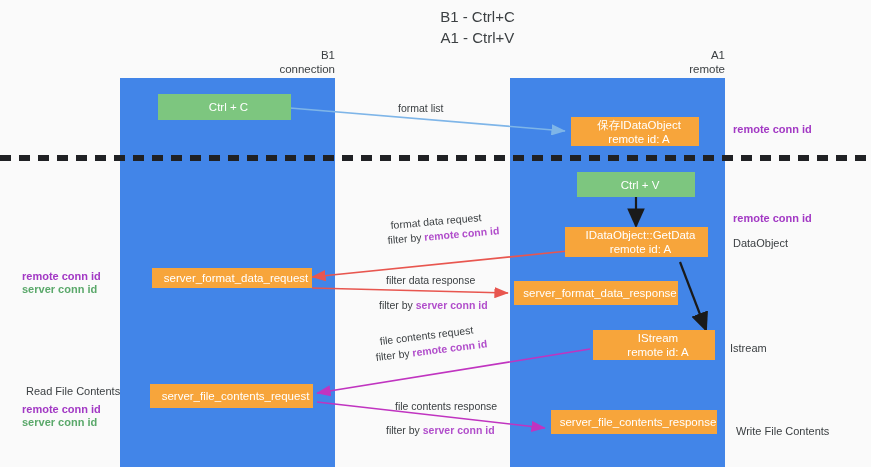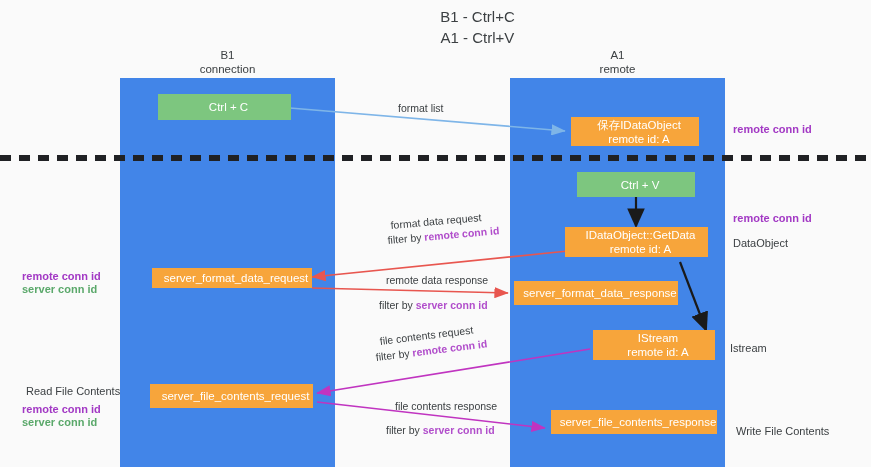--- a/index.html
+++ b/index.html
@@ -2,21 +2,21 @@
 <html><head>
 <meta charset="utf-8">
 <style>
   html,body{margin:0;padding:0;background:#fafafa;}
   body{width:871px;height:467px;position:relative;overflow:hidden;
        font-family:"Liberation Sans","DejaVu Sans",sans-serif;color:#3c4043;}
   .canvas{position:absolute;left:0;top:0;width:871px;height:467px;background:#fafafa;}
   .lane{position:absolute;background:#4285e8;}
   .lane-b1{left:120px;top:78px;width:215px;height:389px;}
   .lane-a1{left:510px;top:78px;width:215px;height:389px;}
-  .lane-hdr{position:absolute;text-align:center;font-size:11.5px;line-height:14px;color:#3c4043;}
+  .lane-hdr{position:absolute;text-align:right;font-size:11.5px;line-height:14px;color:#3c4043;}
   .title{position:absolute;left:0;top:6px;width:871px;text-align:center;
          font-size:15px;line-height:21px;color:#3c4043;padding-left:42px;}
   .node{position:absolute;box-sizing:border-box;text-align:center;
         font-size:11.5px;line-height:14px;color:#ffffff;
         display:flex;flex-direction:column;align-items:center;justify-content:center;padding-left:8px;}
   .green{background:#7dc67f;}
   .orange{background:#f7a53b;}
   .nodeline{display:block;white-space:nowrap;}
   .side{position:absolute;font-size:11px;line-height:14px;white-space:nowrap;}
   .sidebold{font-weight:bold;}
@@ -123,21 +123,21 @@
     <span class="nodeline">server_file_contents_response</span>
   </div>
 
   <div class="edgelbl" style="left:398px;top:101px;">format list</div>
 
   <div class="edgelbl" style="left:390px;top:218px;transform:rotate(-5deg);transform-origin:left top;">format data request</div>
   <div class="edgelbl" style="left:387px;top:233px;transform:rotate(-5deg);transform-origin:left top;">
     <span>filter by </span><span class="sidebold c-purple2">remote conn id</span>
   </div>
 
-  <div class="edgelbl" style="left:386px;top:273px;">remote data response</div>
+  <div class="edgelbl" style="left:386px;top:273px;">filter data response</div>
   <div class="edgelbl" style="left:379px;top:298px;">
     <span>filter by </span><span class="sidebold c-purple2">server conn id</span>
   </div>
 
   <div class="edgelbl" style="left:379px;top:334px;transform:rotate(-7deg);transform-origin:left top;">file contents request</div>
   <div class="edgelbl" style="left:375px;top:350px;transform:rotate(-7deg);transform-origin:left top;">
     <span>filter by </span><span class="sidebold c-purple2">remote conn id</span>
   </div>
 
   <div class="edgelbl" style="left:395px;top:399px;">file contents response</div>

